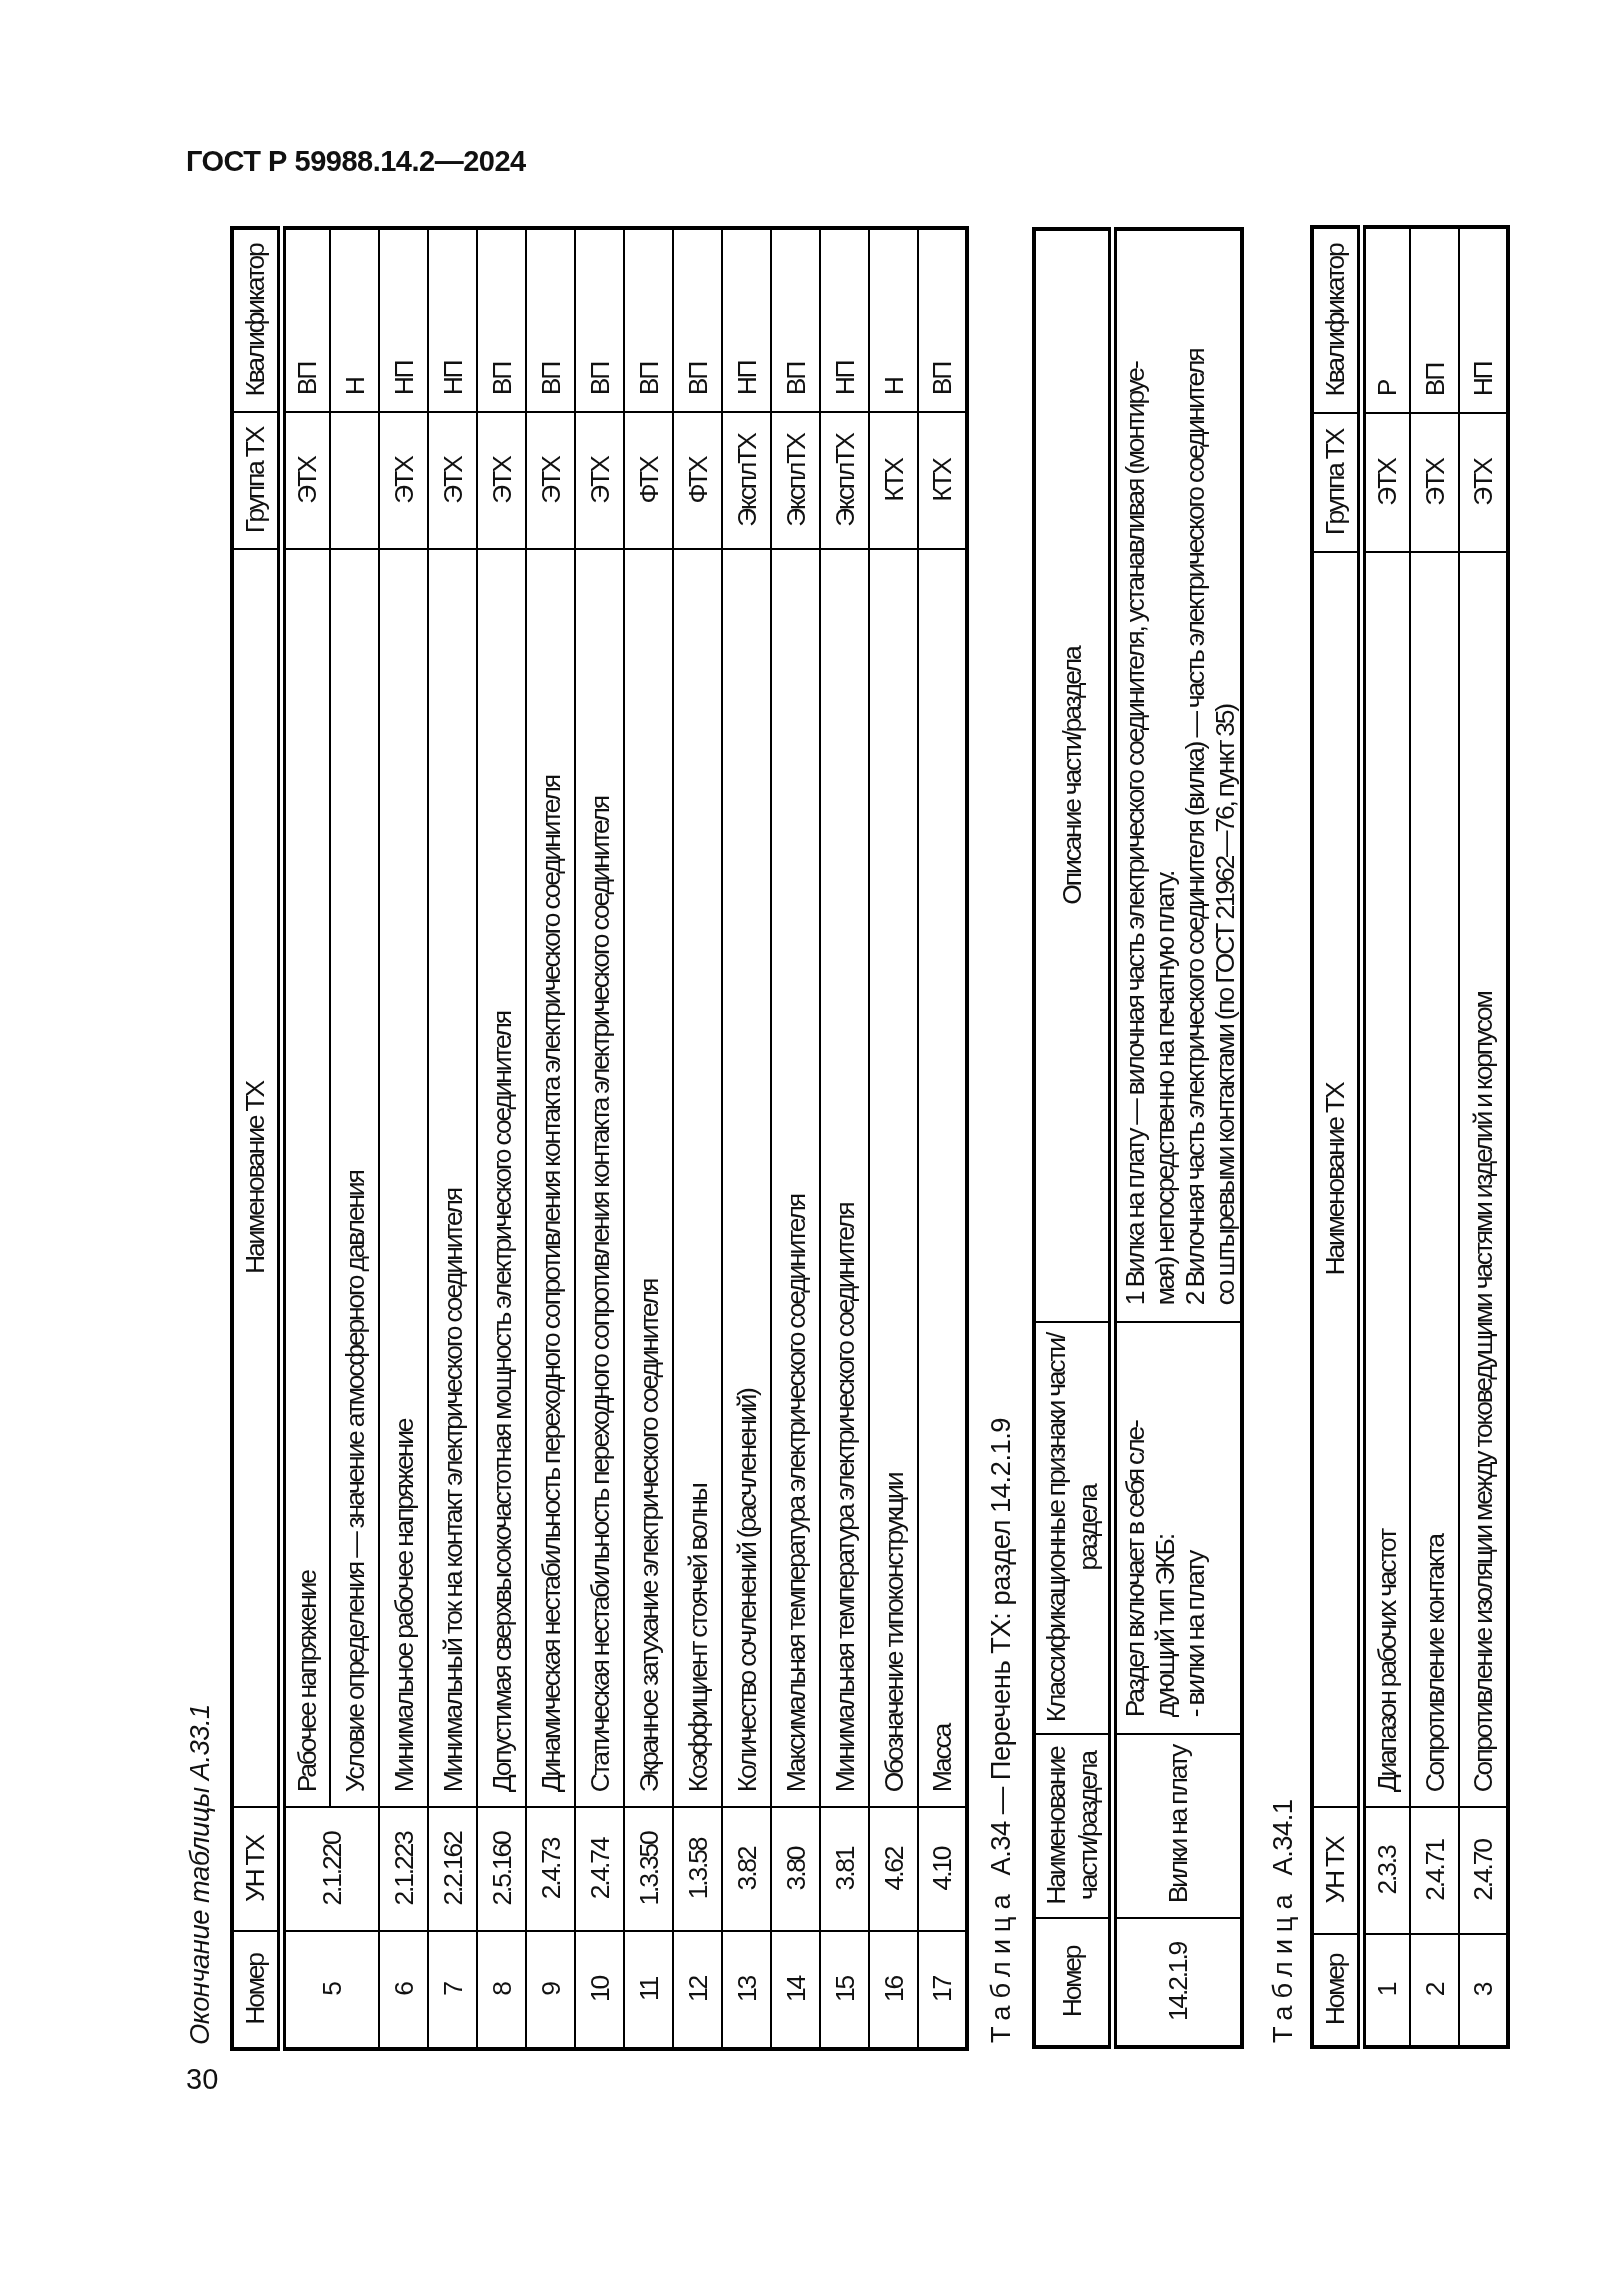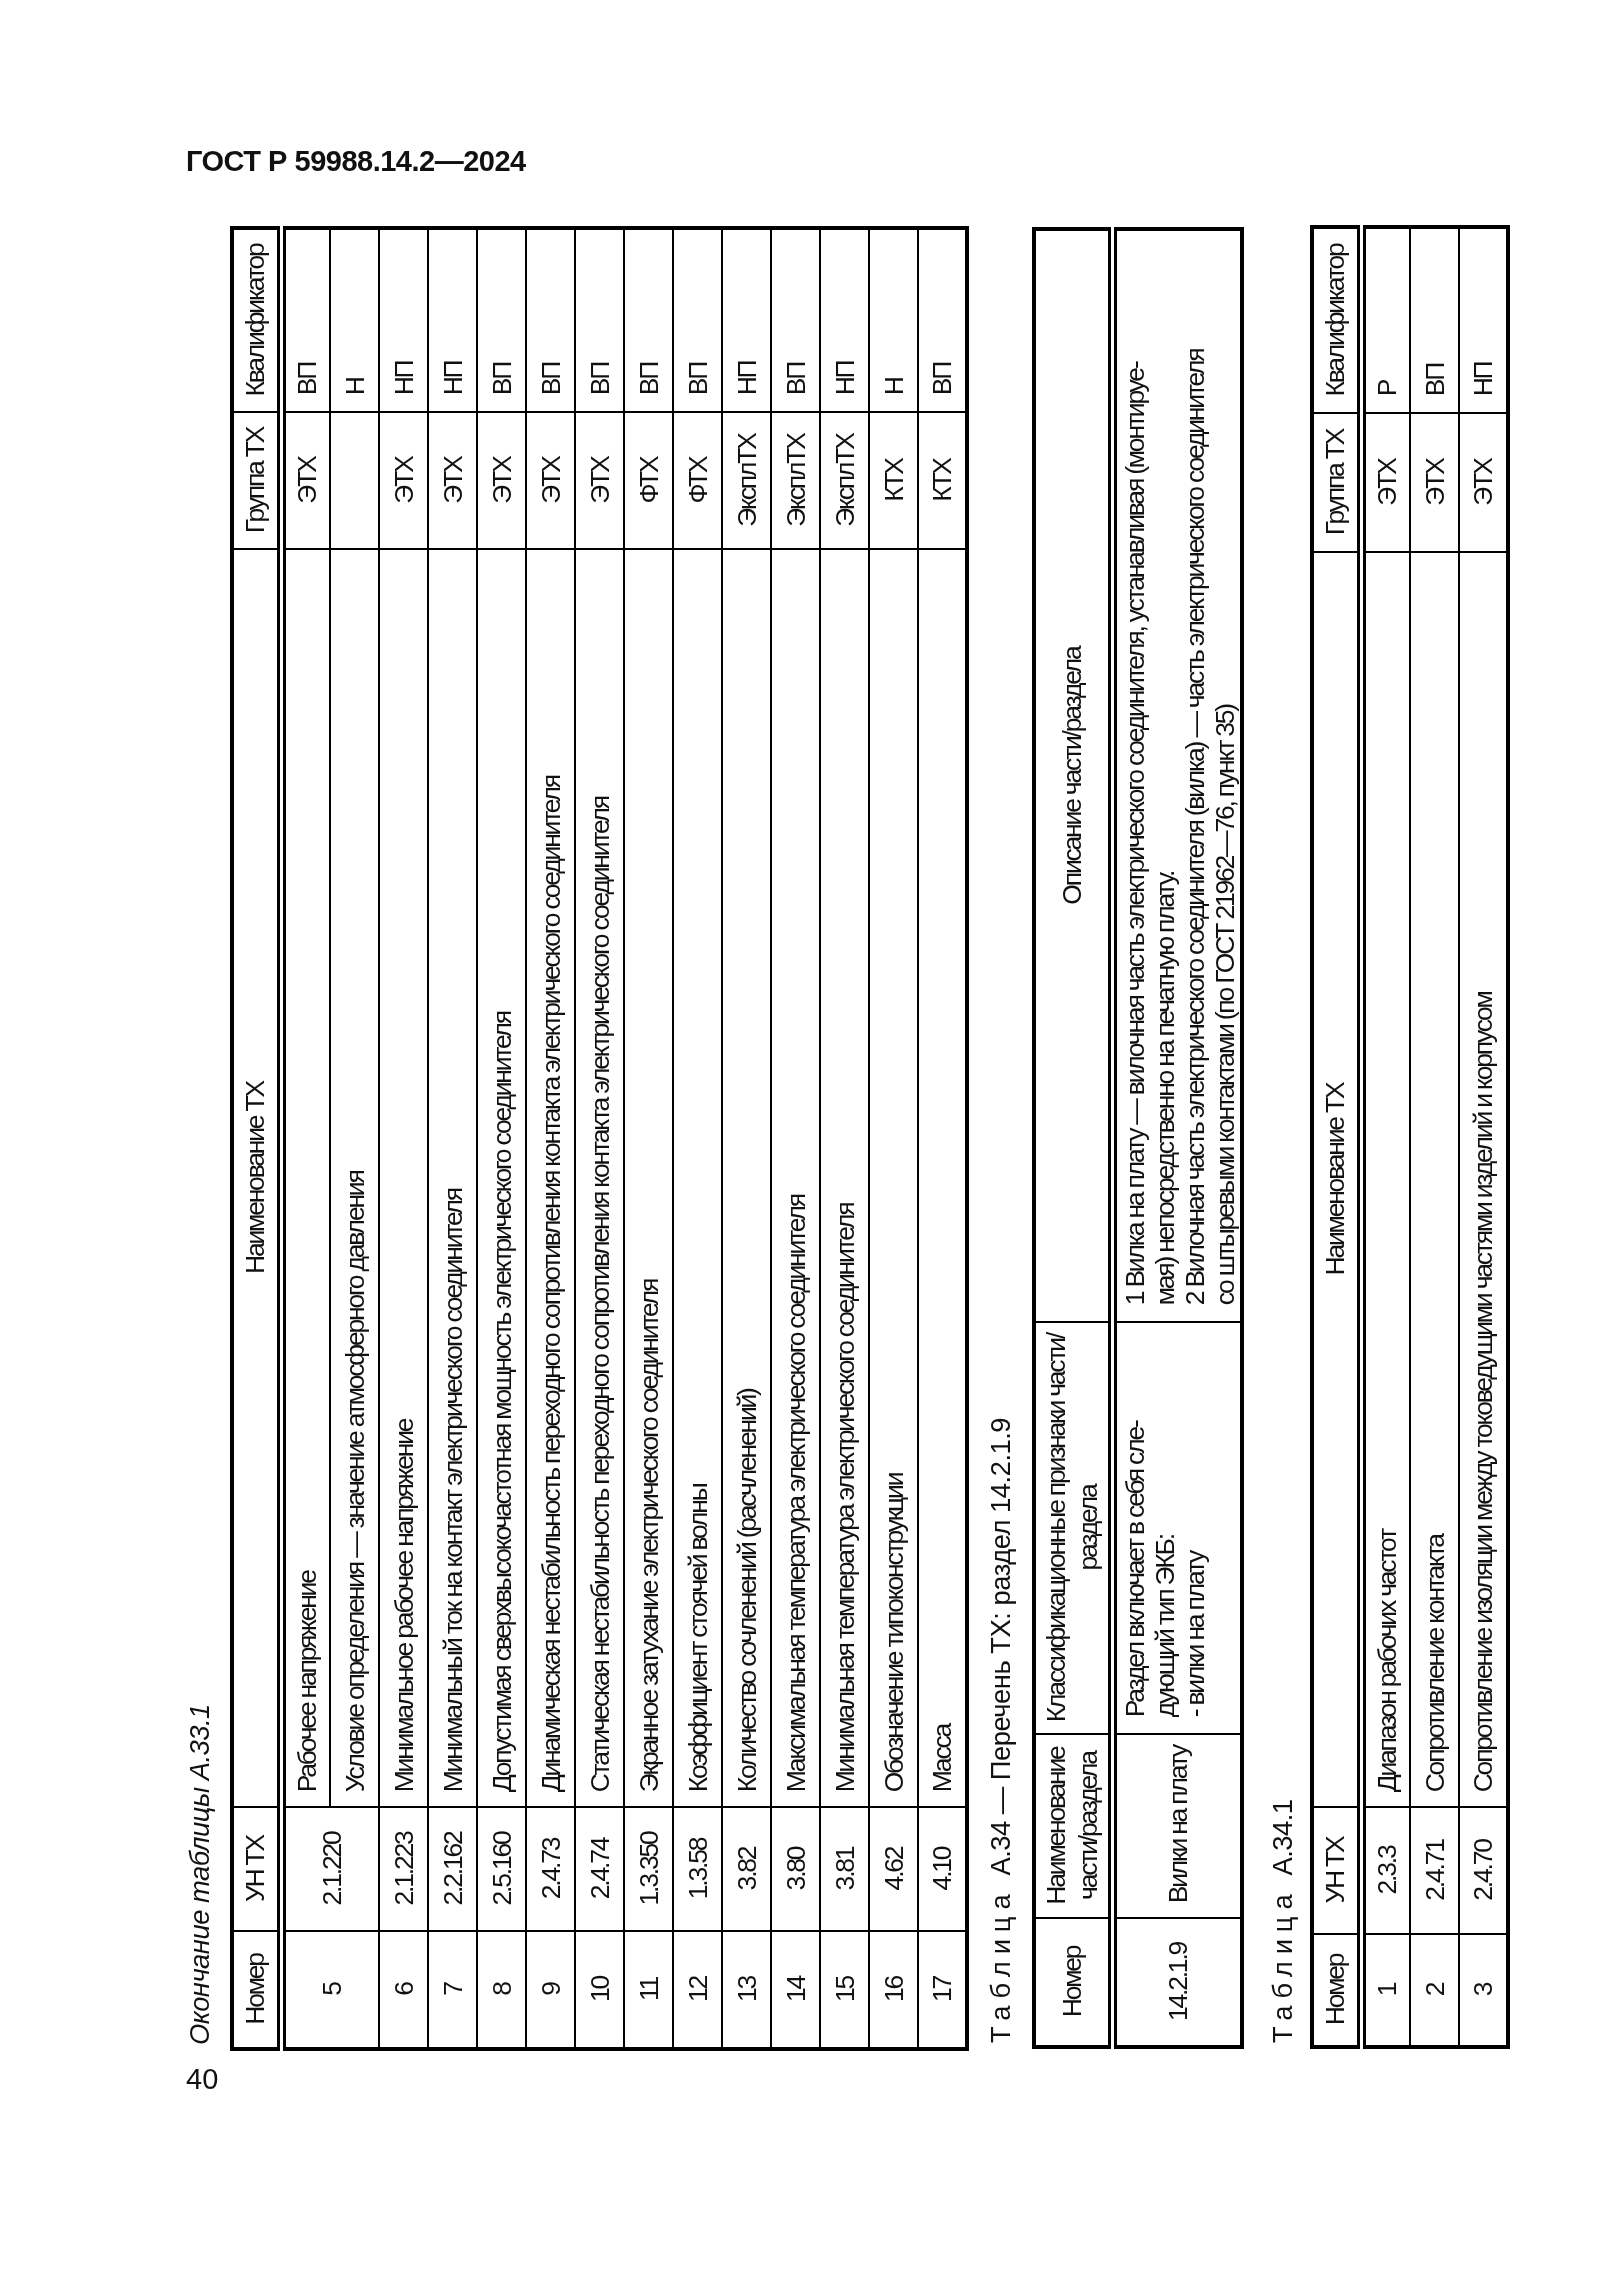--- a/index.html
+++ b/index.html
@@ -265,15 +265,15 @@
         <td>3</td>
         <td>2.4.70</td>
         <td class="name">Сопротивление изоляции между токоведущими частями изделий и корпусом</td>
         <td>ЭТХ</td>
         <td class="qual">НП</td>
       </tr>
     </tbody>
       </table>
   </div>
 
-  <div class="page-number">40</div>
+  <div class="page-number">30</div>
 </div>
 
 
 </body></html>

